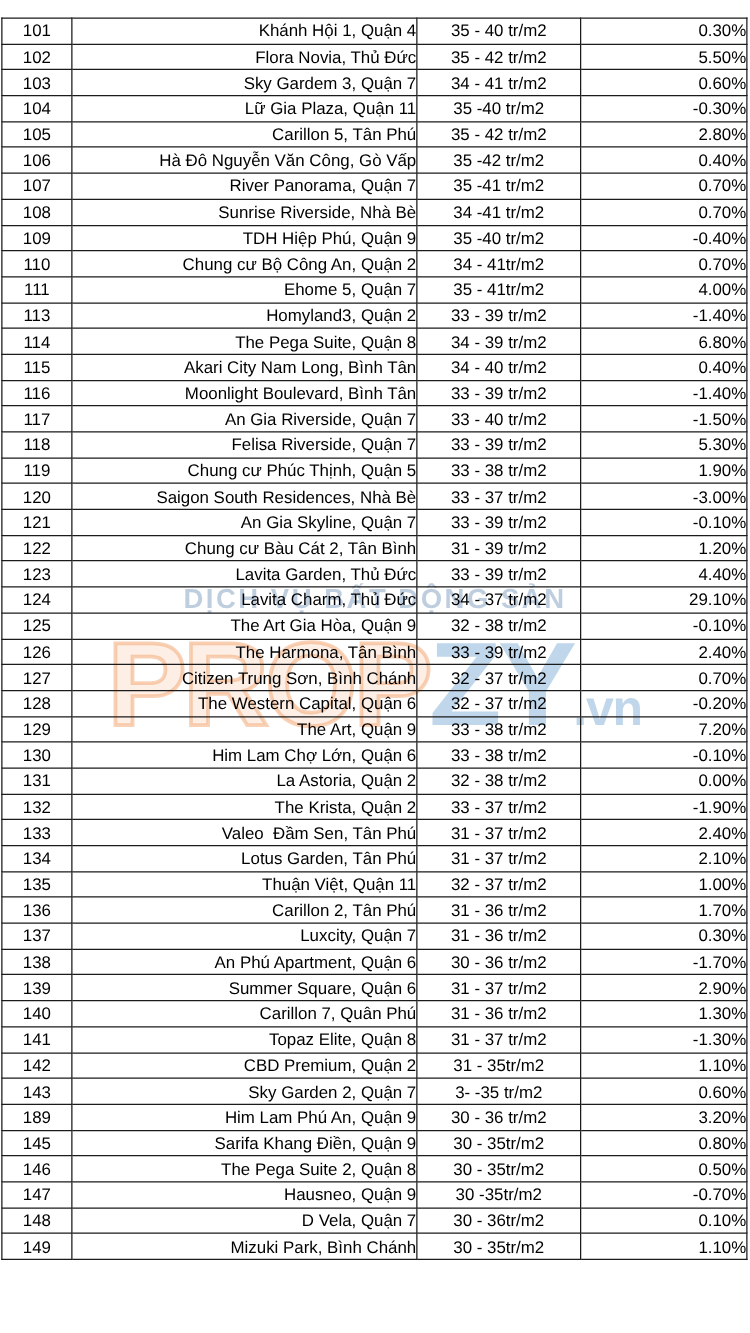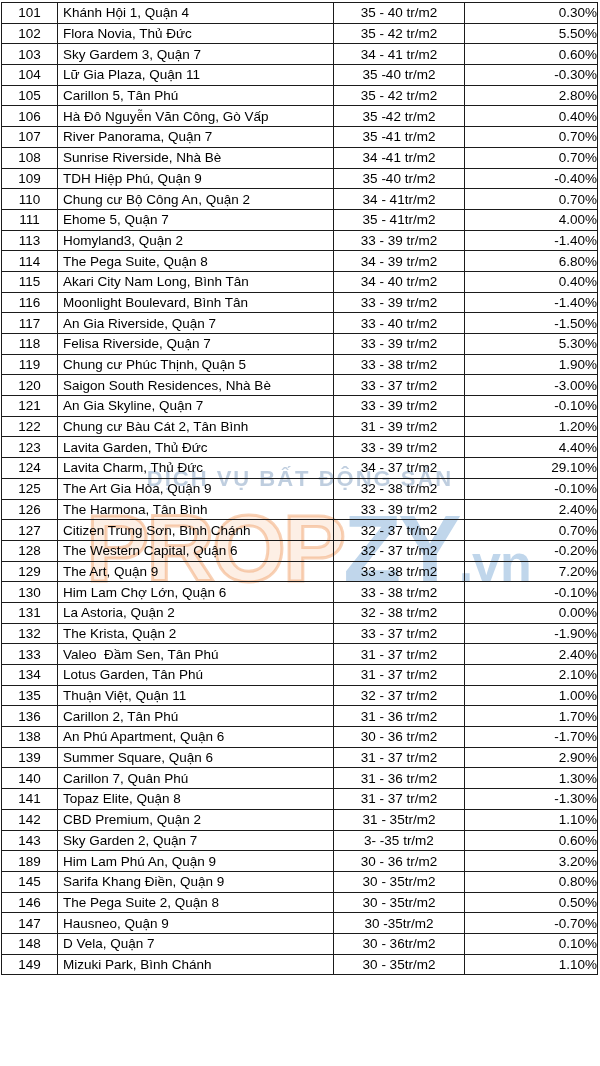--- a/index.html
+++ b/index.html
@@ -15,37 +15,37 @@
   }
   .wm-logo{
     position:absolute;top:501px;left:86px;
     font-size:95px;font-weight:bold;line-height:1;letter-spacing:-3px;white-space:nowrap;
   }
   .wm-prop{
     color:rgba(250,216,190,0.40);
     -webkit-text-stroke:3px rgba(242,163,110,0.50);
   }
   .wm-zy{color:rgba(150,187,222,0.60);}
-  .wm-vn{color:rgba(150,187,222,0.60);font-size:52px;letter-spacing:-1px;}
+  .wm-vn{color:rgba(150,187,222,0.60);font-size:40px;letter-spacing:-1px;}
 
   table.price-table{
-    position:absolute;left:1px;top:2px;z-index:1;
+    position:absolute;left:1px;top:14px;z-index:1;
     width:596px;border-collapse:collapse;table-layout:fixed;
     background:transparent;
     padding-left:17px;
   }
   .price-table td{
     border:1.5px solid #1b1b1b;
     height:19.7px;
     font-size:13.5px;color:#000;
     padding:0;overflow:hidden;white-space:pre;
     background:transparent;
   }
   td.c-idx{text-align:center;}
-  td.c-name{text-align:left;padding-left:5px;}
+  td.c-name{text-align:right;padding-left:5px;}
   td.c-price{text-align:center;}
   td.c-pct{text-align:right;}
 </style>
 </head>
 <body>
 
 <div class="page">
 
   <div class="watermark">
     <div class="wm-line1">DỊCH VỤ BẤT ĐỘNG SẢN</div>
@@ -299,20 +299,26 @@
     <td class="c-pct">1.00%</td>
   </tr>
 
   <tr>
     <td class="c-idx">136</td>
     <td class="c-name">Carillon 2, Tân Phú</td>
     <td class="c-price">31 - 36 tr/m2</td>
     <td class="c-pct">1.70%</td>
   </tr>
 
+  <tr>
+    <td class="c-idx">137</td>
+    <td class="c-name">Luxcity, Quận 7</td>
+    <td class="c-price">31 - 36 tr/m2</td>
+    <td class="c-pct">0.30%</td>
+  </tr>
 
   <tr>
     <td class="c-idx">138</td>
     <td class="c-name">An Phú Apartment, Quận 6</td>
     <td class="c-price">30 - 36 tr/m2</td>
     <td class="c-pct">-1.70%</td>
   </tr>
 
   <tr>
     <td class="c-idx">139</td>

